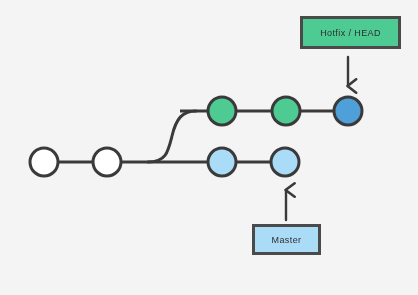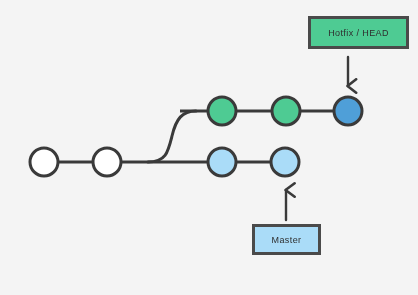--- a/index.html
+++ b/index.html
@@ -88,21 +88,21 @@
         <circle cx="286" cy="111" r="14" fill="#4ecb93" stroke="#3a3a3a" stroke-width="3"></circle>
         <circle cx="348" cy="111" r="14" fill="#4f9fd8" stroke="#3a3a3a" stroke-width="3"></circle>
       </g>
 
     <g>
       <line id="hotfix-arrow" stroke="#3a3a3a" stroke-width="2.4" stroke-linecap="round" marker-end="url(#arrowhead-down)" x1="348" y1="57" x2="348" y2="86"></line>
       <line id="master-arrow" stroke="#3a3a3a" stroke-width="2.4" stroke-linecap="round" marker-end="url(#arrowhead-up)" x1="286" y1="220" x2="286" y2="190"></line>
     </g>
   </svg>
 
-  <div class="label-box" id="hotfix-label-box" style="left: 308px; top: 16px; width: 101px; height: 33px; background: rgb(78, 203, 147); border-color: rgb(74, 74, 74);">
+  <div class="label-box" id="hotfix-label-box" style="left: 300px; top: 16px; width: 101px; height: 33px; background: rgb(78, 203, 147); border-color: rgb(74, 74, 74);">
     <span class="label-text">Hotfix / HEAD</span>
   </div>
 
   <div class="label-box" id="master-label-box" style="left: 252px; top: 224px; width: 69px; height: 31px; background: rgb(170, 220, 248); border-color: rgb(74, 74, 74);">
     <span class="label-text">Master</span>
   </div>
 
 </div>
 
 </body></html>

